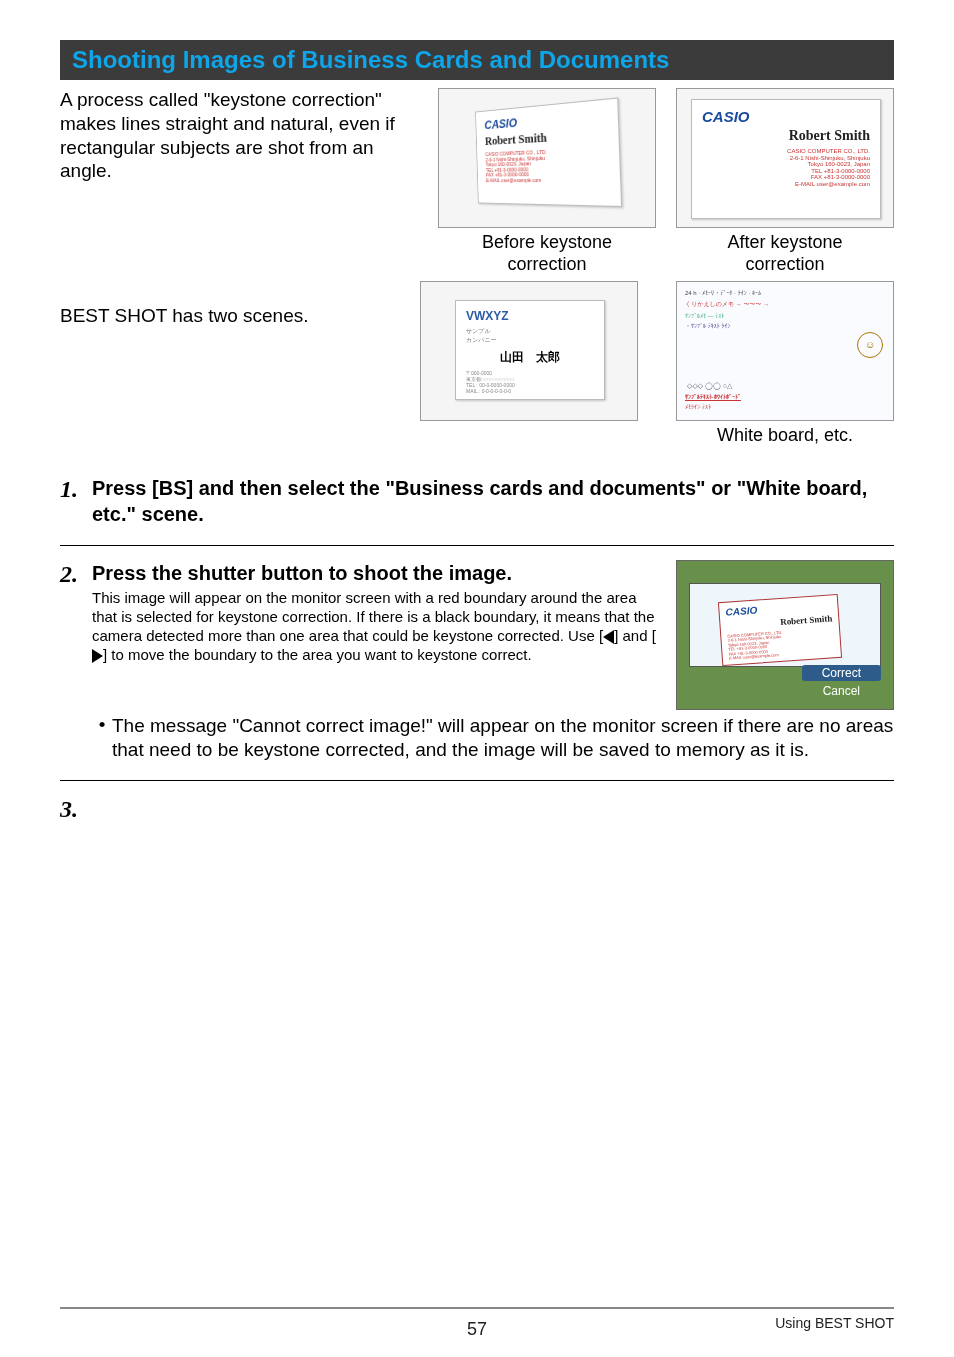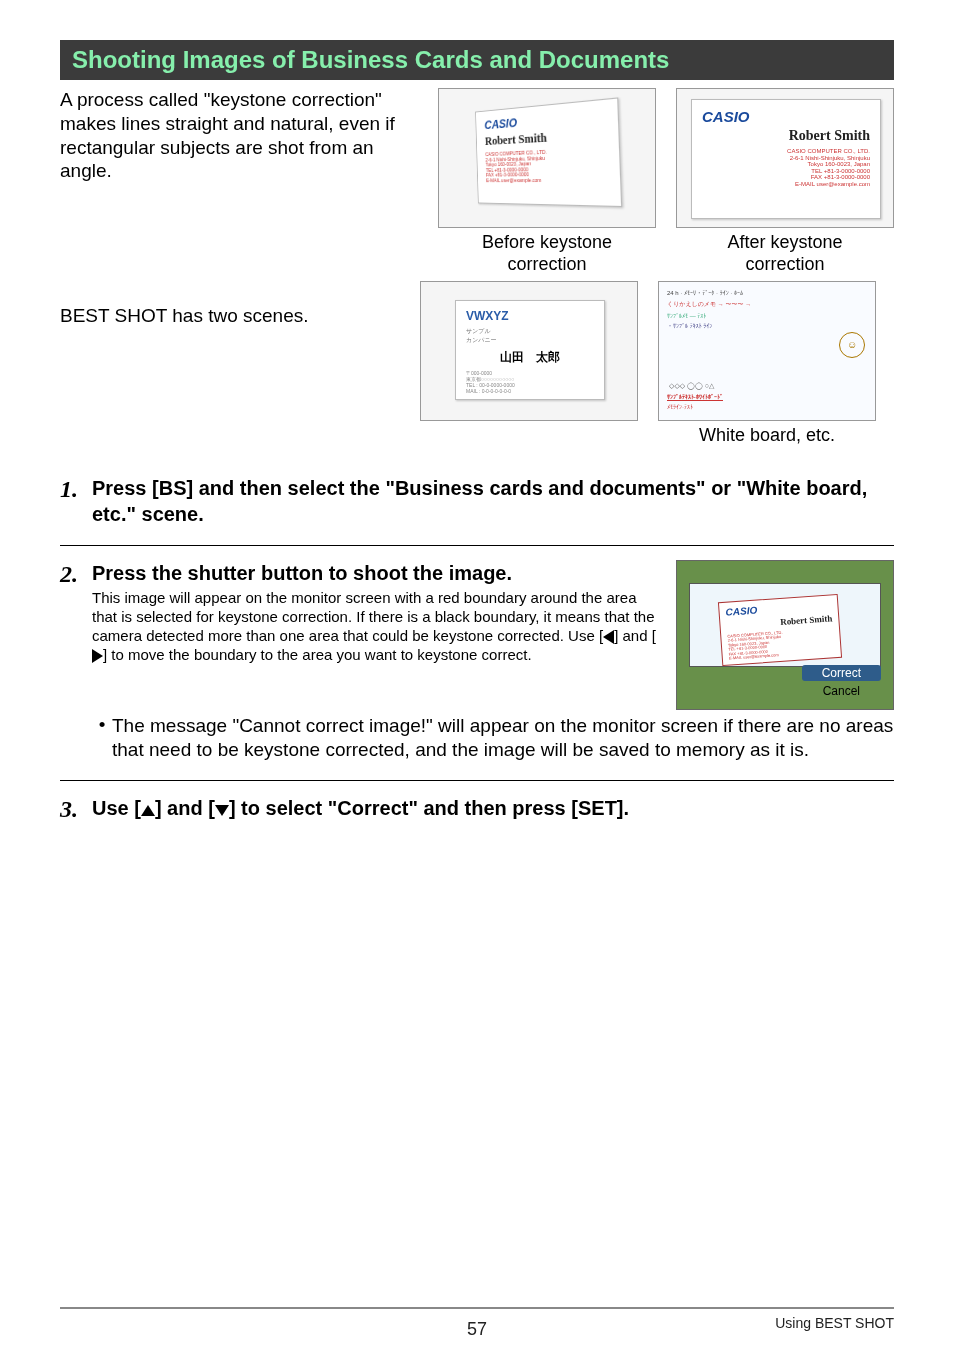--- a/index.html
+++ b/index.html
@@ -1,53 +1,53 @@
 <!DOCTYPE html>
 <html><head>
 <meta charset="utf-8">
 <style>
   * { box-sizing: border-box; margin: 0; padding: 0; }
   html, body { width: 954px; height: 1357px; background: #fff; font-family: Arial, Helvetica, sans-serif; color: #000; }
   .page { width: 954px; height: 1357px; padding: 40px 60px 30px 60px; position: relative; }
-  .banner { background: #3b3b3b; color: #86efac; font-size: 24px; font-weight: bold; padding: 6px 12px; margin-bottom: 8px; }
+  .banner { background: #3b3b3b; color: #0ea5e9; font-size: 24px; font-weight: bold; padding: 6px 12px; margin-bottom: 8px; }
   .intro-row { display: flex; gap: 20px; margin-bottom: 6px; }
   .intro-left { flex: 0 0 340px; font-size: 19px; line-height: 1.25; }
   .intro-right { flex: 1; display: flex; gap: 20px; justify-content: flex-end; }
   .figure-col { display: flex; flex-direction: column; align-items: center; }
   .caption { text-align: center; font-size: 18px; line-height: 1.2; margin-top: 4px; }
   .card-img, .card-img2 { width: 218px; height: 140px; background: #f5f5f5; border: 1px solid #999; position: relative; overflow: hidden; }
   .inner-card { position: absolute; background: #fff; border: 1px solid #bbb; box-shadow: 1px 1px 2px rgba(0,0,0,.2); }
   .skewed { top: 16px; left: 28px; width: 150px; height: 100px; transform: perspective(260px) rotateY(-18deg) rotateZ(-2deg); }
   .straight{ top: 10px; left: 14px; width: 190px; height: 120px; }
   .logo { color:#1a4a9c; font-weight:bold; font-size:12px; margin-bottom:3px; font-style:italic; }
   .cname{ font-family: Georgia, serif; font-weight:bold; font-size:12px; color:#222;}
   .tiny { font-size:5px; color:#c33; line-height:1.1; display:block; margin-top:4px; white-space:pre-line; }
   .pad { padding: 8px 10px; }
   .second-row { display: flex; gap: 20px; margin-top: 6px; }
   .second-left { flex: 0 0 340px; font-size: 19px; padding-top: 24px; }
-  .second-right { flex: 1; display: flex; gap: 20px; justify-content: flex-start; }
+  .second-right { flex: 1; display: flex; gap: 20px; justify-content: space-between; }
   .wb-art { width:218px; height:140px; background:#f9fbff; border:1px solid #999; position:relative; padding:8px; font-size:6px; color:#c33; }
   .scribble { display:block; margin-bottom:4px; }
   .steps { margin-top: 28px; }
   .step { display: flex; margin-bottom: 18px; }
   .num { flex: 0 0 32px; font-size: 24px; font-weight: bold; font-style: italic; font-family: Georgia, 'Times New Roman', serif; line-height: 1; padding-top: 2px; }
   .step-body { flex: 1; }
   .step-head { font-size: 20px; font-weight: bold; line-height: 1.3; }
   .step-text { font-size: 15px; line-height: 1.28; margin-top: 2px; }
   .hr { border: none; border-top: 1px solid #000; margin: 4px 0 14px 0; }
   .step2-row { display: flex; gap: 20px; }
   .step2-left { flex: 1; }
   .step2-img { flex: 0 0 218px; }
   .confirm-box { width: 218px; height: 150px; background: #68904a; position: relative; border:1px solid #666;}
   .confirm-photo { position:absolute; top:22px; left:12px; right:12px; height:84px; background:#eef6fb; border:1px solid #555; }
   .detected { position:absolute; top:14px; left:30px; width:120px; height:64px; background:#fff; border:1px solid #aa3333; transform: rotate(-4deg); padding:4px 6px; }
   .confirm-menu { position:absolute; right:12px; bottom:8px; text-align:center; font-size:12px;}
   .menu-btn { display:block; padding: 1px 20px; border-radius: 3px; font-size:12px; margin-bottom:2px; }
   .m-correct { background:#2e5c8a; color:#fff; }
-  .m-cancel  { color:#000000; }
+  .m-cancel  { color:#ffffff; }
   .bullet-row { display: flex; margin-top: 4px; }
   .bullet-dot { flex: 0 0 20px; text-align: center; font-size: 19px; }
   .bullet-txt { flex:1; font-size:19px; line-height:1.28; }
   .footer { position: absolute; left: 60px; right: 60px; bottom: 26px; border-top: 2px solid #888; padding-top: 6px; display:flex; justify-content: space-between; font-size: 14px; color:#222;}
   .footer .pg { position:absolute; left:50%; transform:translateX(-50%); font-size:18px; top:10px;}
   .tri { display:inline-block; width:0; height:0; vertical-align:middle; }
   .tri-l { border-top:7px solid transparent; border-bottom:7px solid transparent; border-right:11px solid #000;}
   .tri-r { border-top:7px solid transparent; border-bottom:7px solid transparent; border-left:11px solid #000;}
   .tri-u { border-left:7px solid transparent; border-right:7px solid transparent; border-bottom:11px solid #000;}
   .tri-d { border-left:7px solid transparent; border-right:7px solid transparent; border-top:11px solid #000;}
@@ -173,23 +173,20 @@
           <div class="bullet-txt">The message "Cannot correct image!" will appear on the monitor screen if there are no areas that need to be keystone corrected, and the image will be saved to memory as it is.</div>
         </div>
       </div>
     </div>
 
     <hr class="hr">
 
     <div class="step">
       <div class="num">3.</div>
       <div class="step-body">
-        <div class="step-head">
-          <span>Use [</span><span class="tri tri-u"></span><span>] and [</span><span class="tri tri-d"></span><span>] to select "Correct" and then press [SET].</span>
-        </div>
       </div>
     </div>
 
   </div>
 
   <div class="footer">
     <span></span>
     <span class="pg">57</span>
     <span>Using BEST SHOT</span>
   </div>

